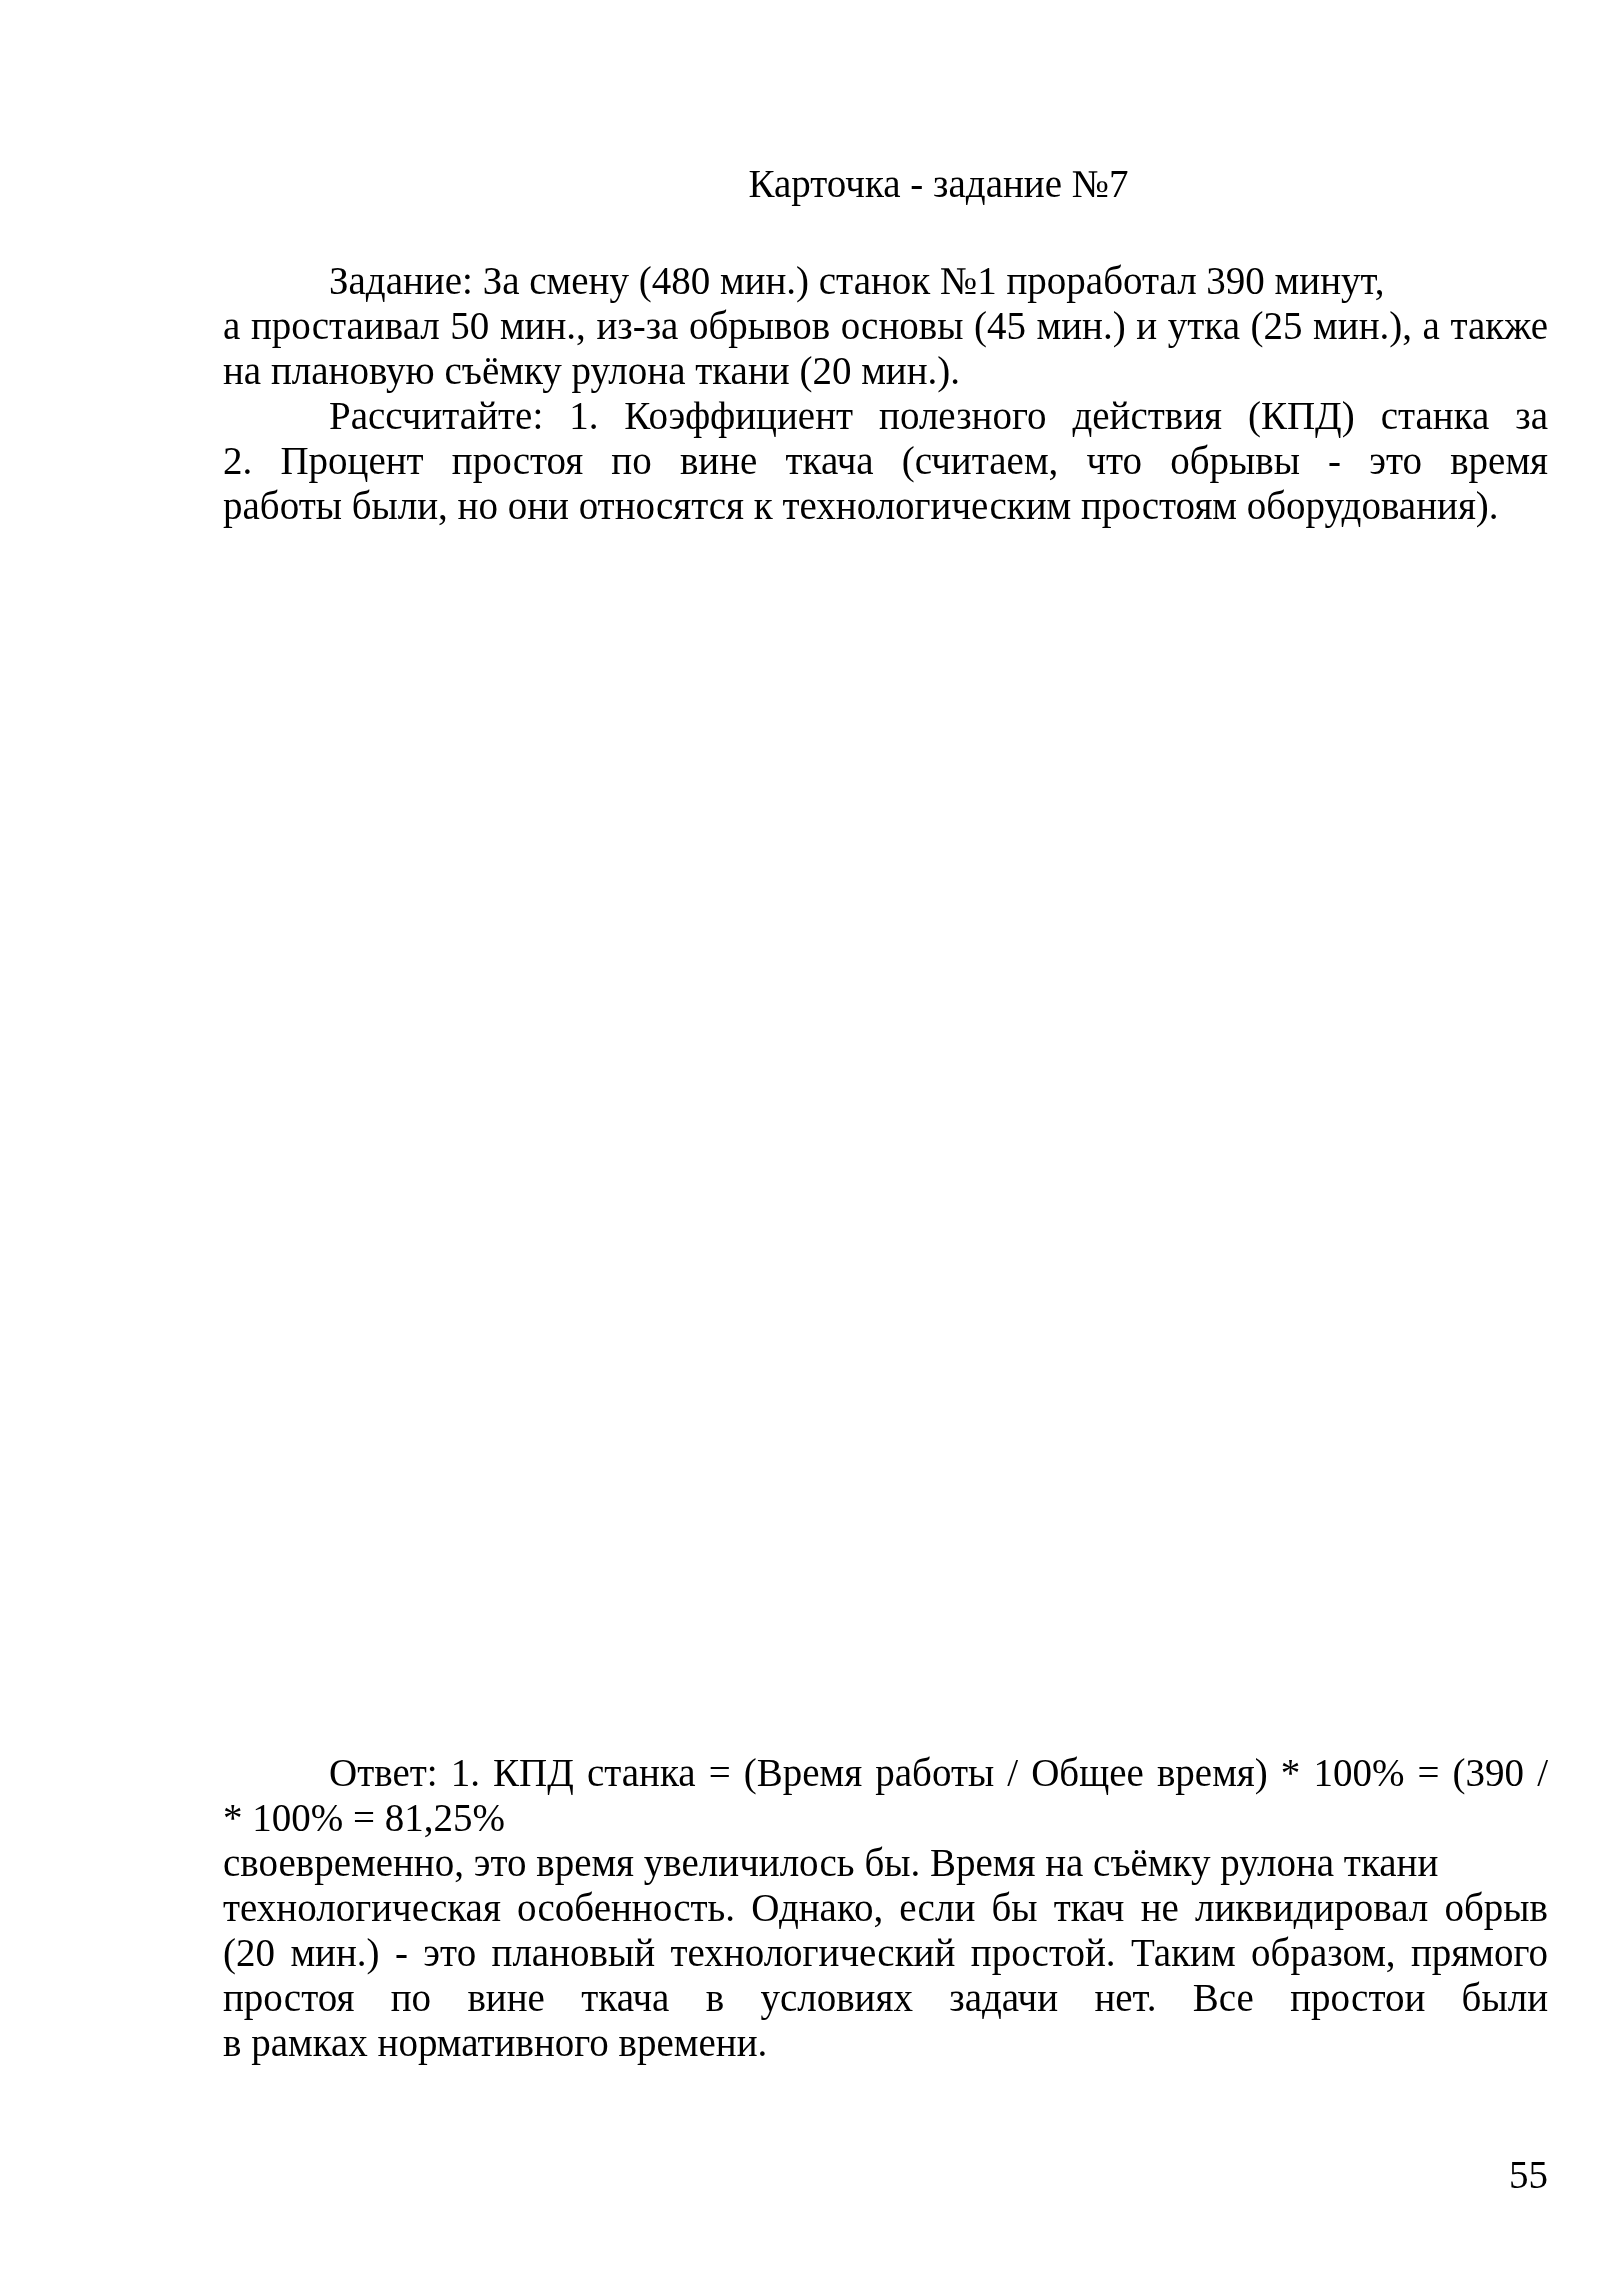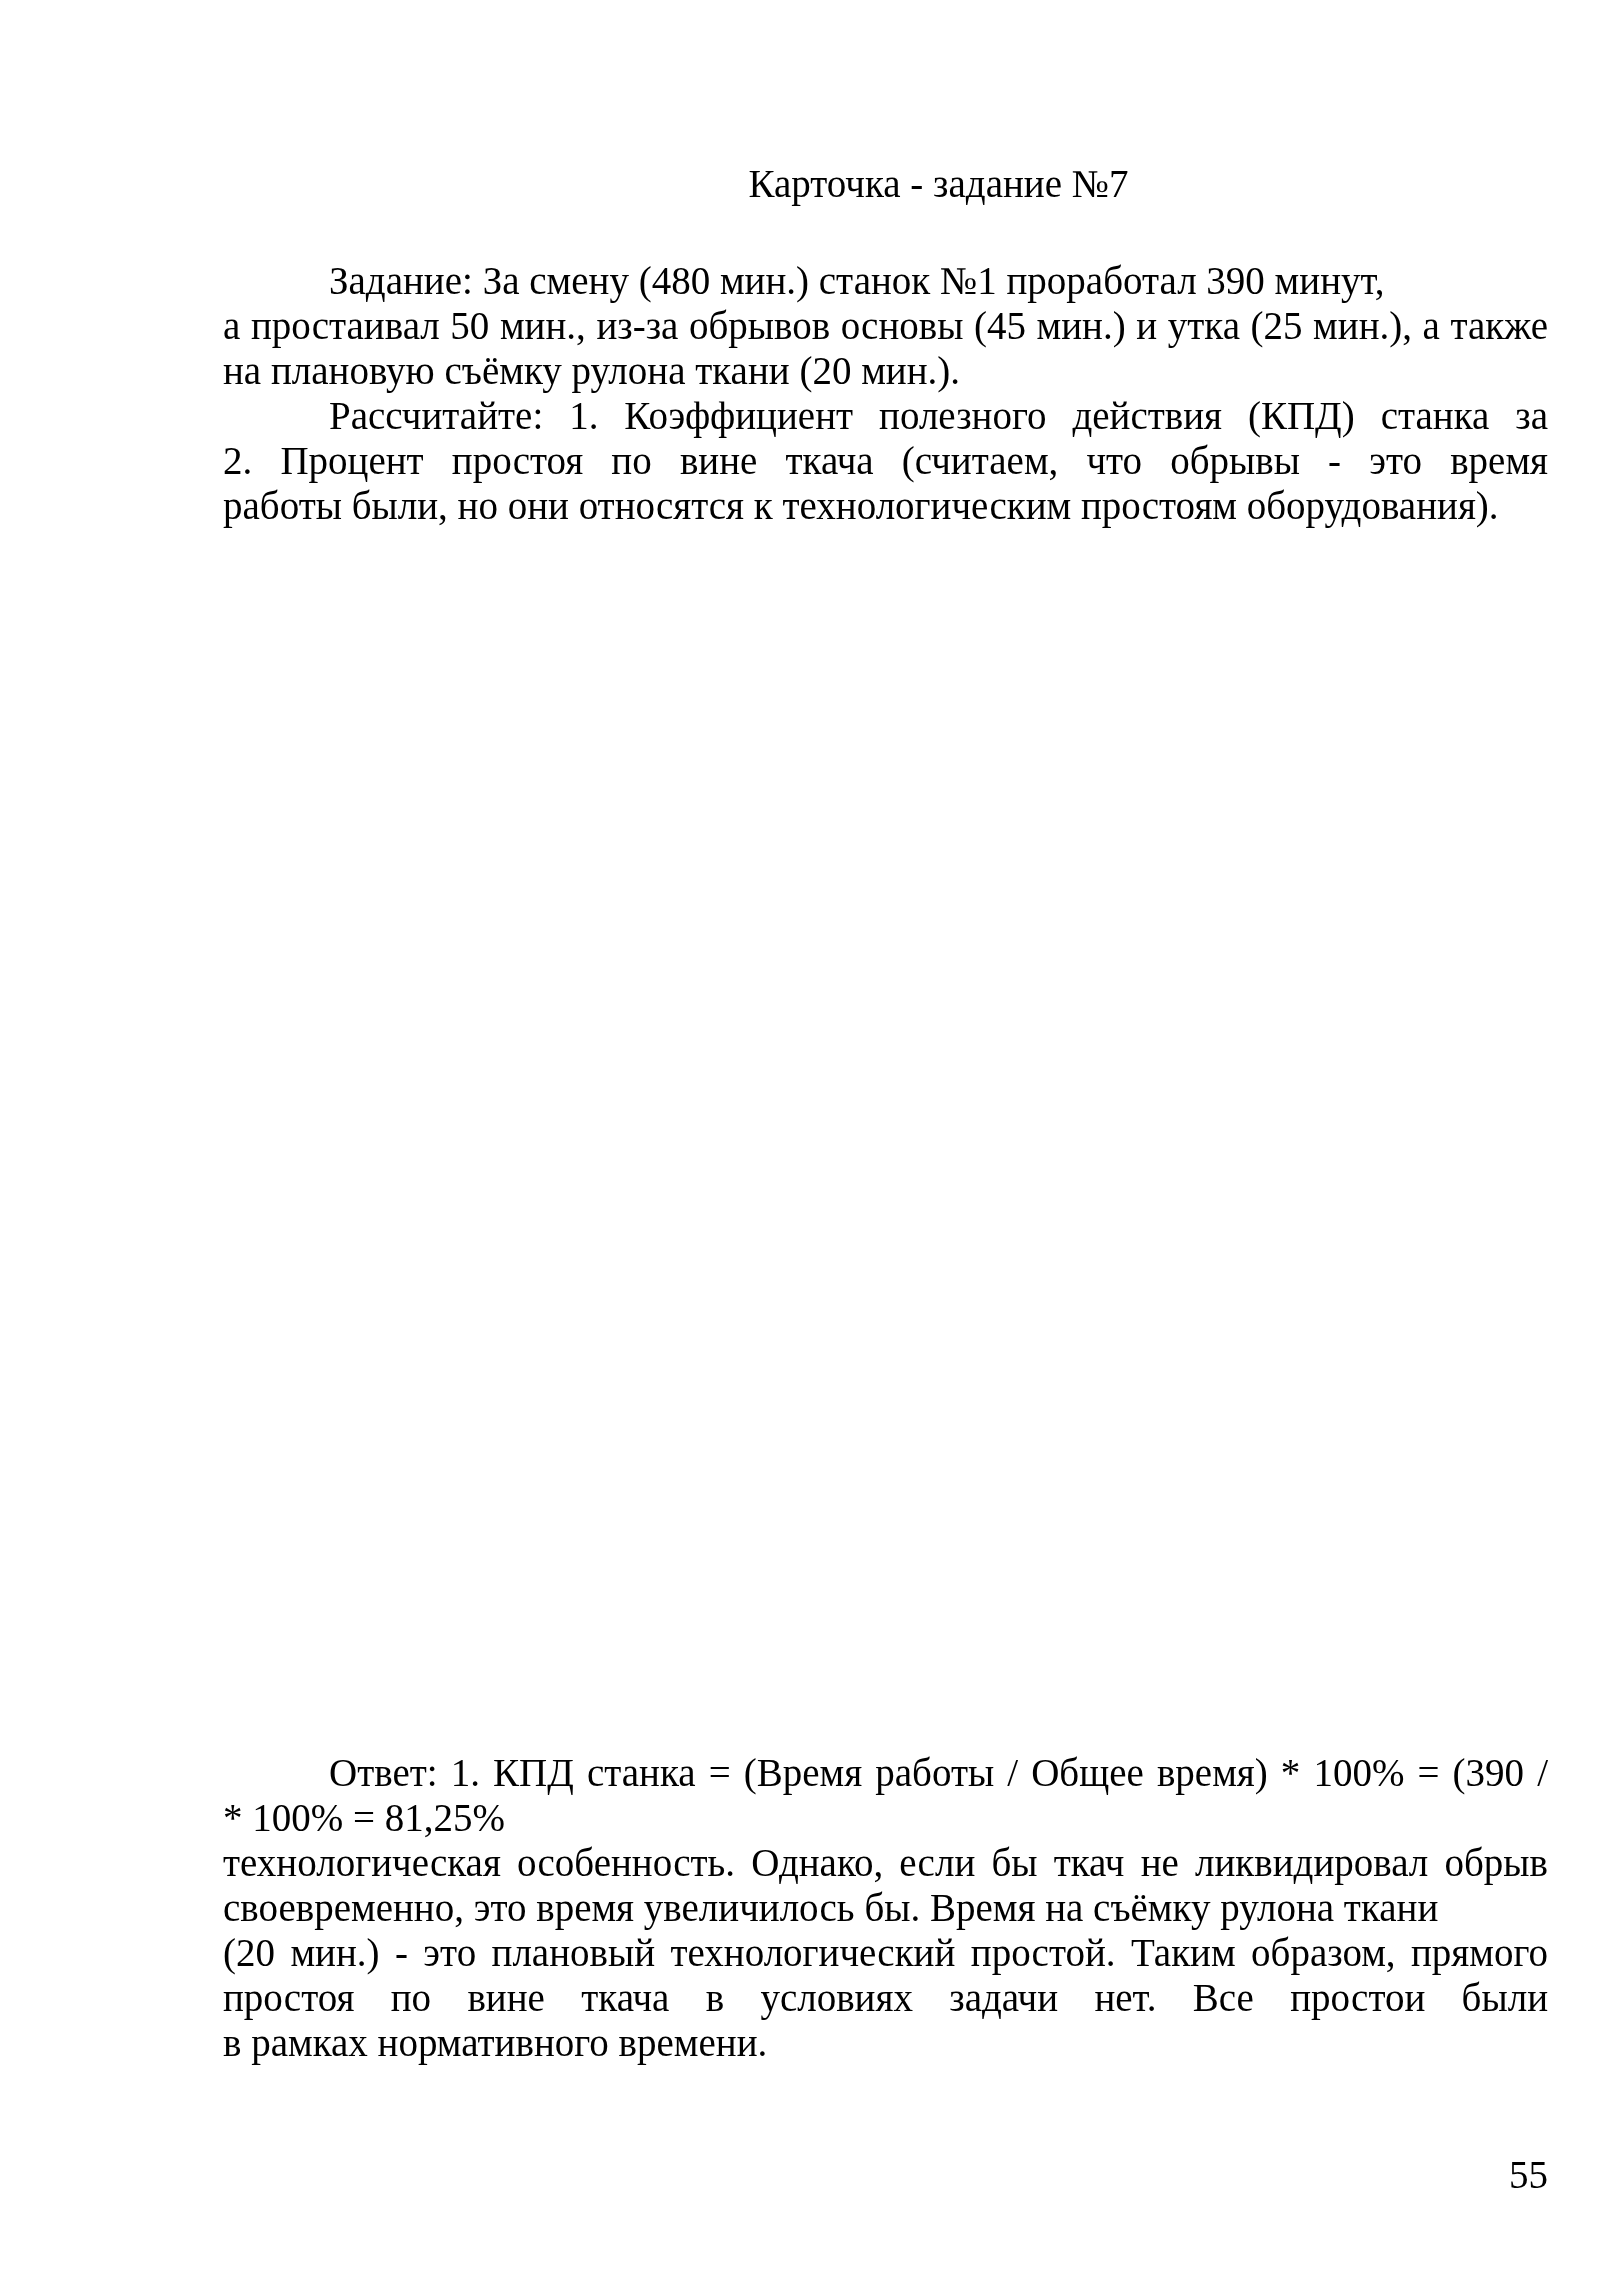--- a/index.html
+++ b/index.html
@@ -77,22 +77,22 @@
     </div>
 
     <div class="gap-spacer"></div>
 
     <div>
       <div class="line ind just">Ответ: 1. КПД станка = (Время работы / Общее время) * 100% = (390 / 480)</div>
       <div class="line">* 100% = 81,25%</div>
     </div>
 
     <div>
+      <div class="line">своевременно, это время увеличилось бы. Время на съёмку рулона ткани</div>
       <div class="line just">технологическая особенность. Однако, если бы ткач не ликвидировал обрыв</div>
-      <div class="line">своевременно, это время увеличилось бы. Время на съёмку рулона ткани</div>
       <div class="line just">(20 мин.) - это плановый технологический простой. Таким образом, прямого</div>
       <div class="line just">простоя по вине ткача в условиях задачи нет. Все простои были ликвидированы</div>
       <div class="line">в рамках нормативного времени.</div>
     </div>
 
   </div>
 
   <div class="page-number">55</div>
 
 </div>

